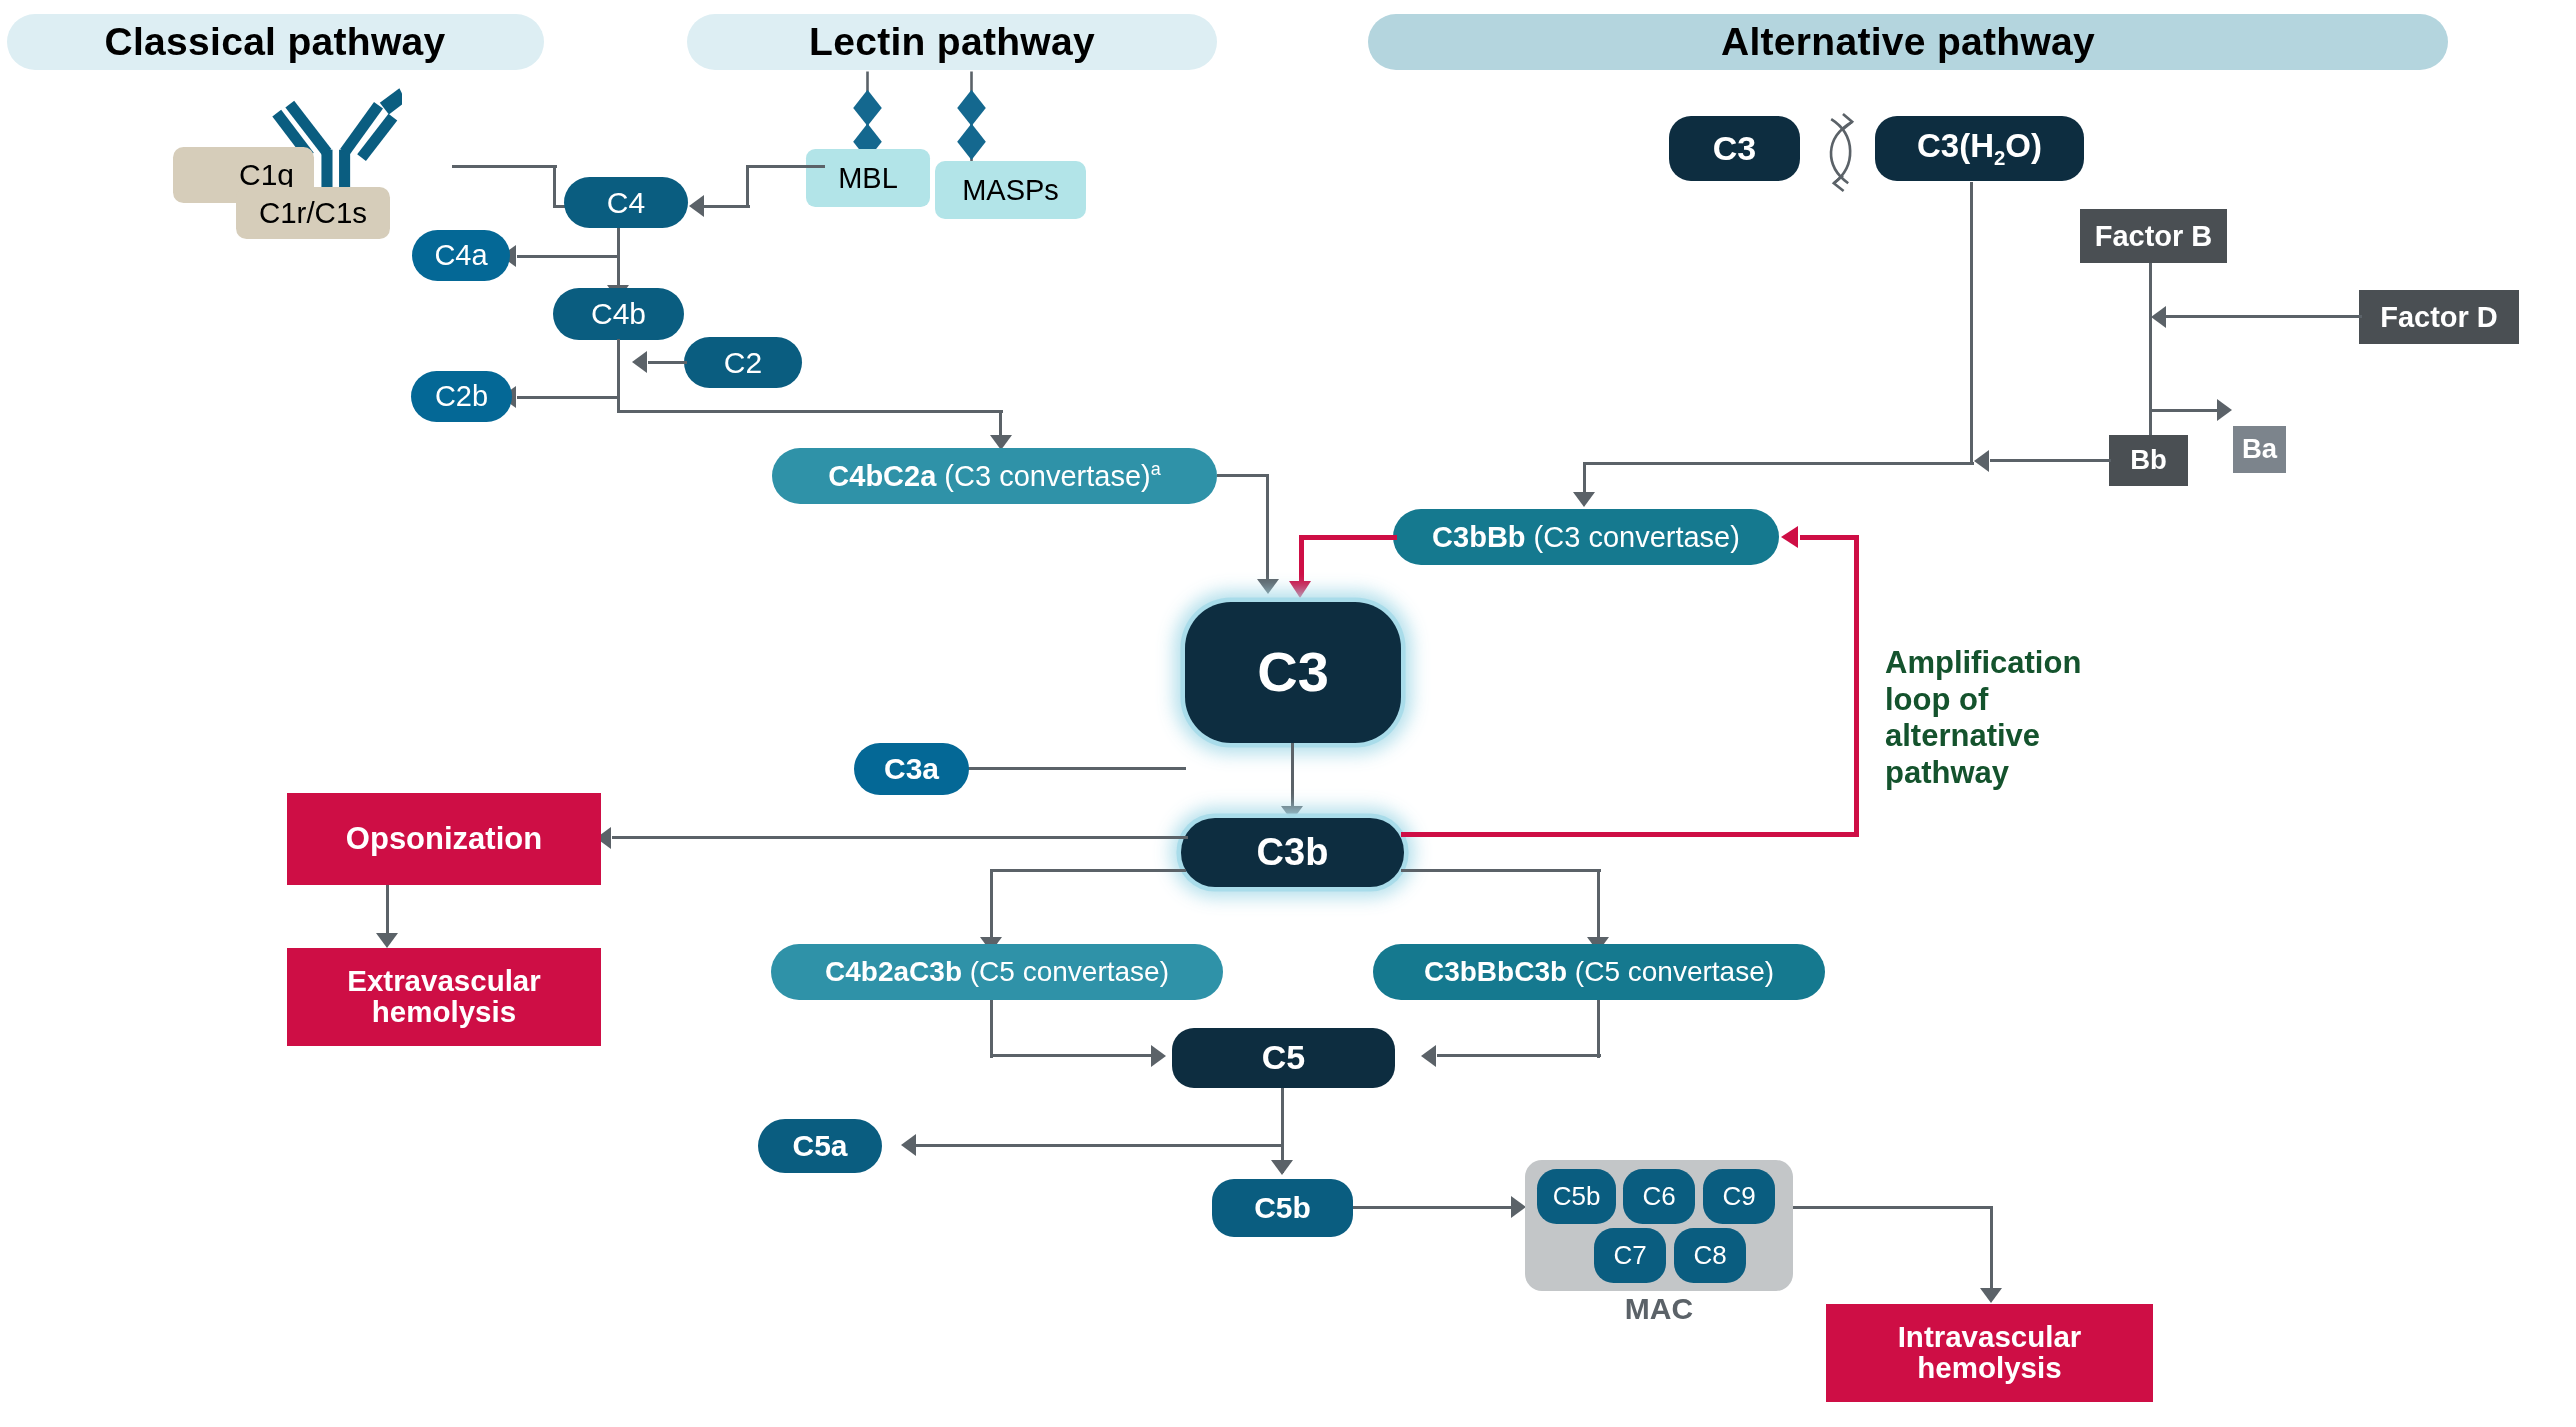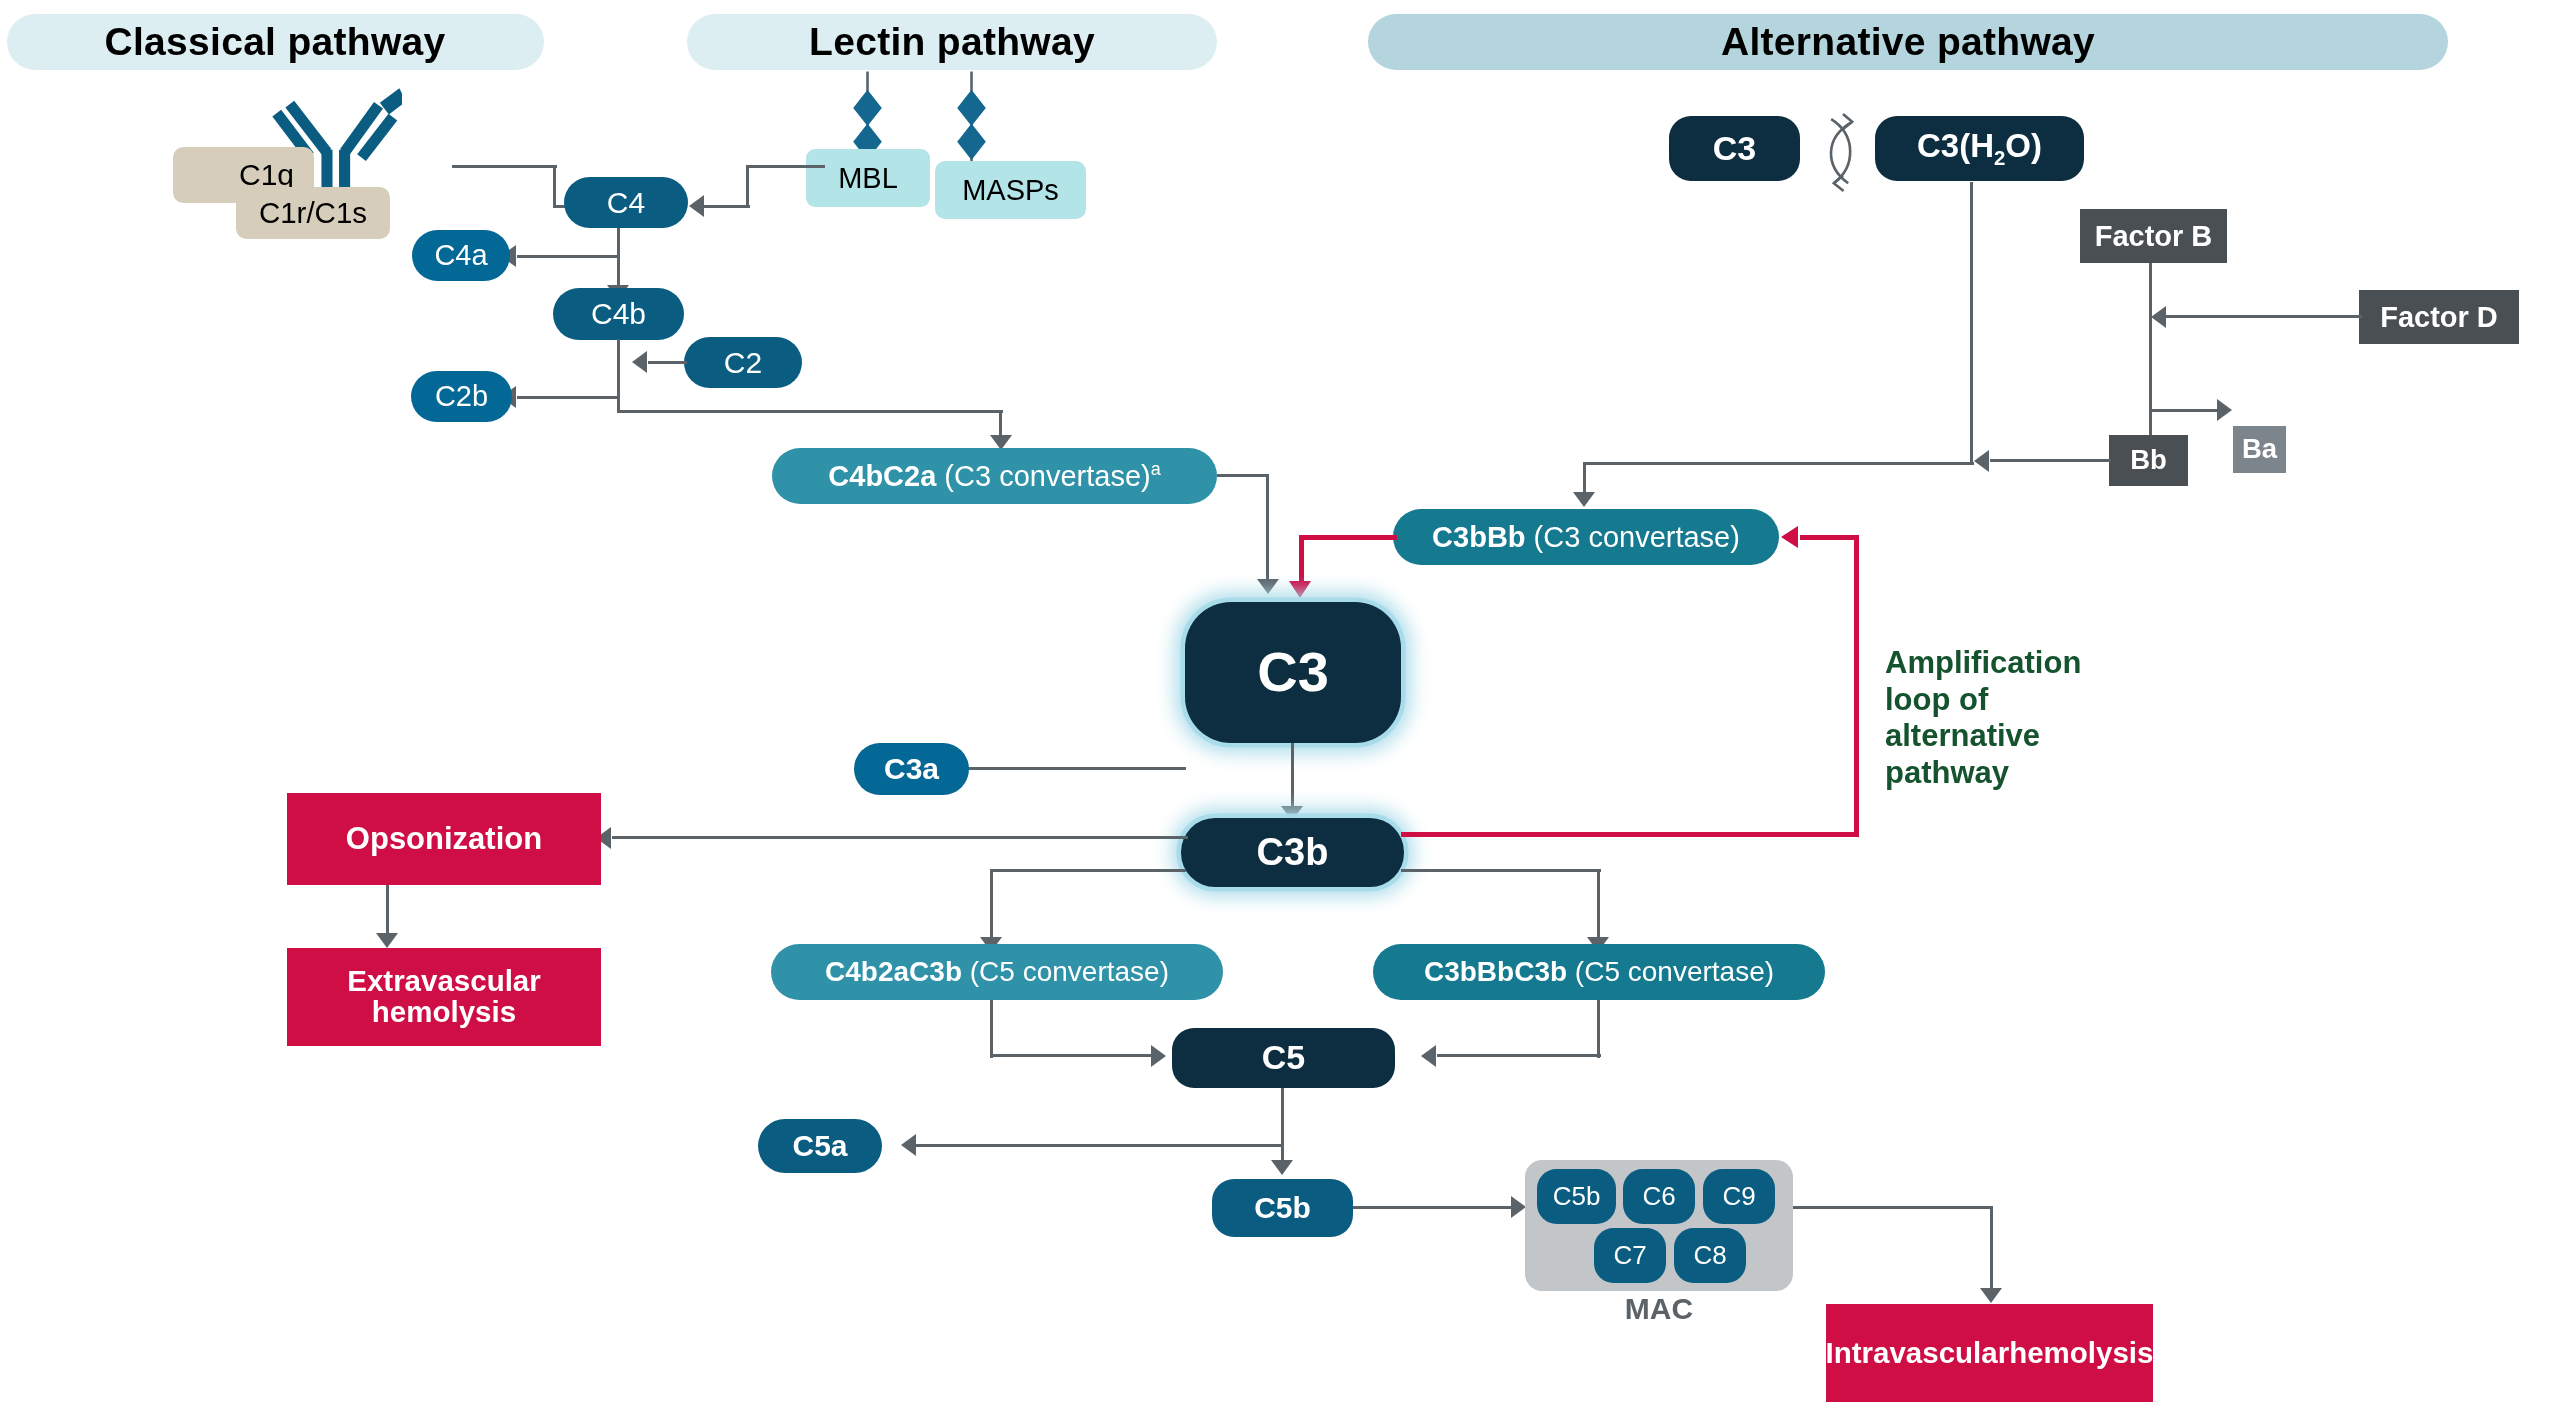--- a/index.html
+++ b/index.html
@@ -320,19 +320,19 @@
   </div>
   <div class="node c-bluedk" style="left:1674px;top:1228px;width:72px;height:55px;border-radius:19.6px;font-size:26px;">
     <span>C8</span>
   </div>
   <div class="mac-label" style="left:1525px;top:1292px;width:268px;text-align:center;font-size:30px;">MAC</div>
 
   <div class="ln" style="left:1793px;top:1206px;width:200px;height:3.3px;"></div>
   <div class="ln" style="left:1990px;top:1206px;width:3.3px;height:92px;"></div>
   <div class="ah ah-d" style="left:1980px;top:1288px;"></div>
 
-  <div class="node c-crimson sq" style="left:1826px;top:1304px;width:327px;height:98px;font-size:29.5px;flex-direction:row;">
+  <div class="node c-crimson sq" style="left:1826px;top:1304px;width:327px;height:98px;font-size:29.5px;flex-direction:column;">
     <span class="b">Intravascular</span>
     <span class="b">hemolysis</span>
   </div>
 
 </div>
 
 
 </body></html>

